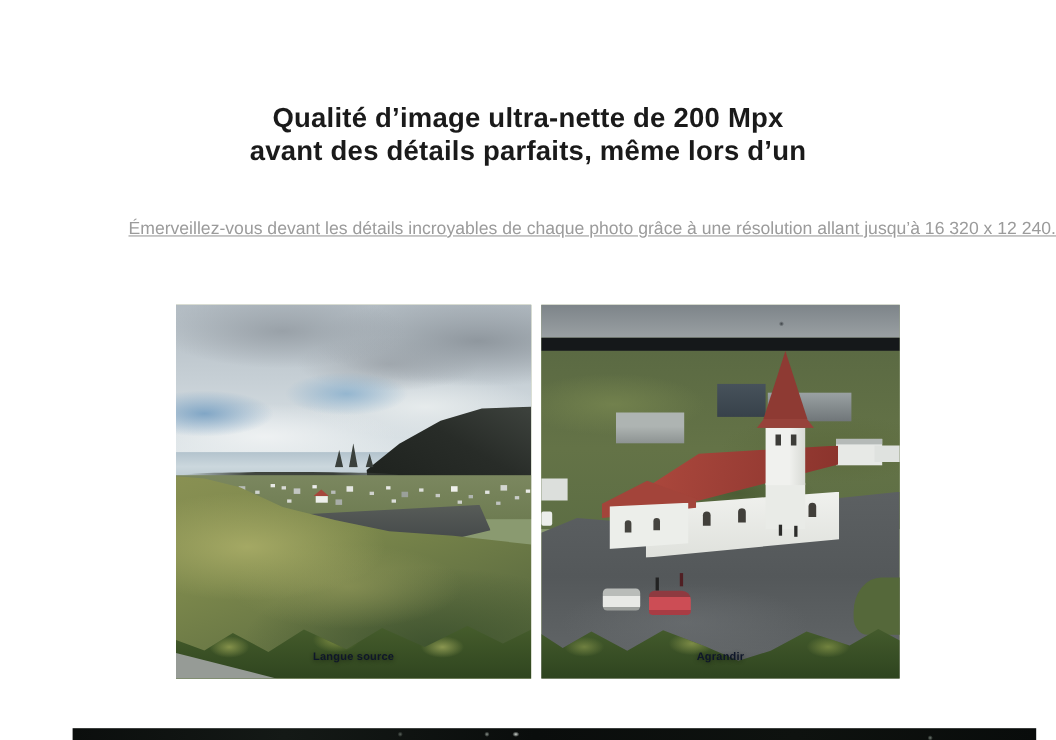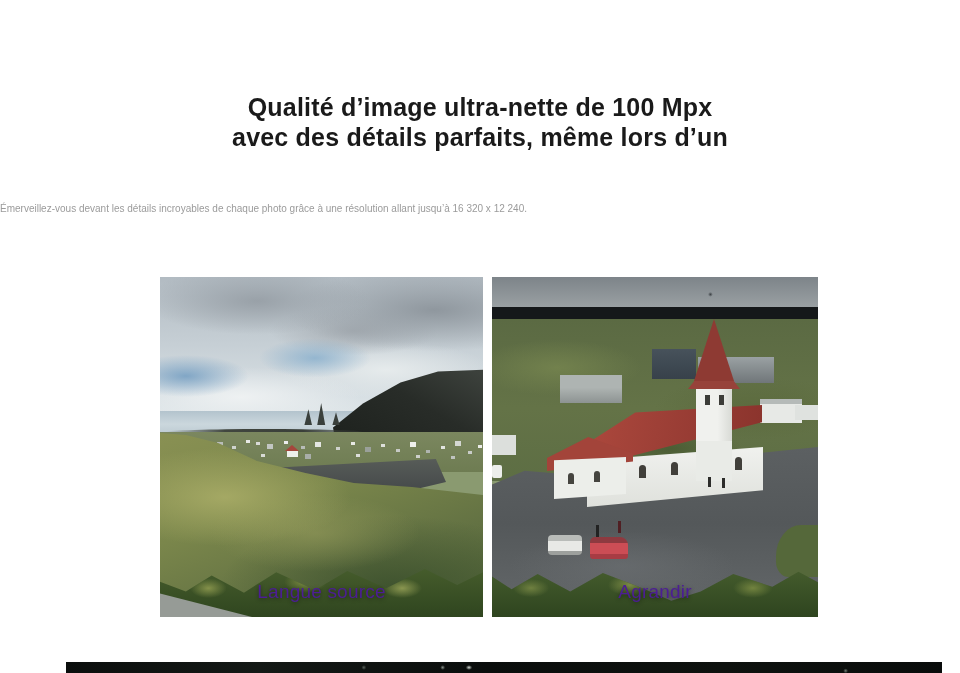--- a/index.html
+++ b/index.html
@@ -3,31 +3,31 @@
 <meta charset="utf-8">
 <style>
   html,body{margin:0;padding:0;background:#ffffff;}
   .page{position:relative;width:960px;height:673px;background:#ffffff;overflow:hidden;
         font-family:"Liberation Sans","DejaVu Sans",sans-serif;}
 
   
   .heading{position:absolute;top:92px;left:0;right:0;text-align:center;
            font-size:25px;line-height:30px;font-weight:700;color:#1a1a1a;letter-spacing:.2px;margin:0;}
   .heading span{display:block;}
-  .subtitle{position:absolute;top:202px;left:0;right:0;text-align:left;margin:0;
-            font-size:10px;line-height:14px;color:#9b9b9b;font-weight:400;}
+  .subtitle{position:absolute;top:202px;left:0;right:0;text-align:right;margin:0;
+            font-size:16px;line-height:14px;color:#9b9b9b;font-weight:400;text-decoration:underline;}
 
   
   .images-row{position:absolute;top:277px;left:160px;display:flex;gap:9px;}
   .photo{position:relative;overflow:hidden;margin:0;background:#8a9a70;}
   .photo-left{width:323px;height:340px;}
   .photo-right{width:326px;height:340px;}
   .photo *{position:absolute;}
   .caption{left:50%;bottom:14px;transform:translateX(-50%);white-space:nowrap;
-           color:#4c1d95;font-size:19px;font-weight:400;letter-spacing:.2px;
+           color:#0f172a;font-size:10px;font-weight:700;letter-spacing:.2px;
            text-shadow:0 1px 4px rgba(0,0,0,.45);}
 
   
   .lp-sky{top:0;left:0;width:100%;height:150px;background:
     radial-gradient(90px 30px at 8% 66%,rgba(124,163,196,.95),rgba(124,163,196,0) 70%),
     radial-gradient(80px 28px at 48% 54%,rgba(138,176,205,.85),rgba(138,176,205,0) 70%),
     radial-gradient(150px 45px at 30% 16%,#99a1a8,rgba(153,161,168,0) 75%),
     radial-gradient(200px 55px at 85% 22%,#8f979e,rgba(143,151,158,0) 75%),
     radial-gradient(120px 35px at 60% 36%,#a6adb3,rgba(166,173,179,0) 70%),
     radial-gradient(160px 40px at 25% 80%,#eef1f2,rgba(238,241,242,0) 75%),
@@ -142,22 +142,22 @@
     radial-gradient(3px 3px at 34%,#5a635c,rgba(90,99,92,0) 80%),
     radial-gradient(3px 3px at 89% 80%,#6f7a72,rgba(111,122,114,0) 80%),
     linear-gradient(90deg,#0b0e0d 0%,#141916 22%,#0a0d0c 48%,#0e120f 75%,#090c0b 100%);}
 </style>
 </head>
 <body>
 
 <div class="page">
 
   <h2 class="heading">
-    <span>Qualité d’image ultra-nette de 100 Mpx</span>
-    <span>avec des détails parfaits, même lors d’un</span>
+    <span>Qualité d’image ultra-nette de 200 Mpx</span>
+    <span>avant des détails parfaits, même lors d’un</span>
   </h2>
 
   <p class="subtitle">Émerveillez-vous devant les détails incroyables de chaque photo grâce à une résolution allant jusqu’à 16 320 x 12 240.</p>
 
   <div class="images-row">
 
     <figure class="photo photo-left">
       <div class="lp-sky"></div>
       <div class="lp-sea"></div>
       <div class="lp-cliff"></div>

